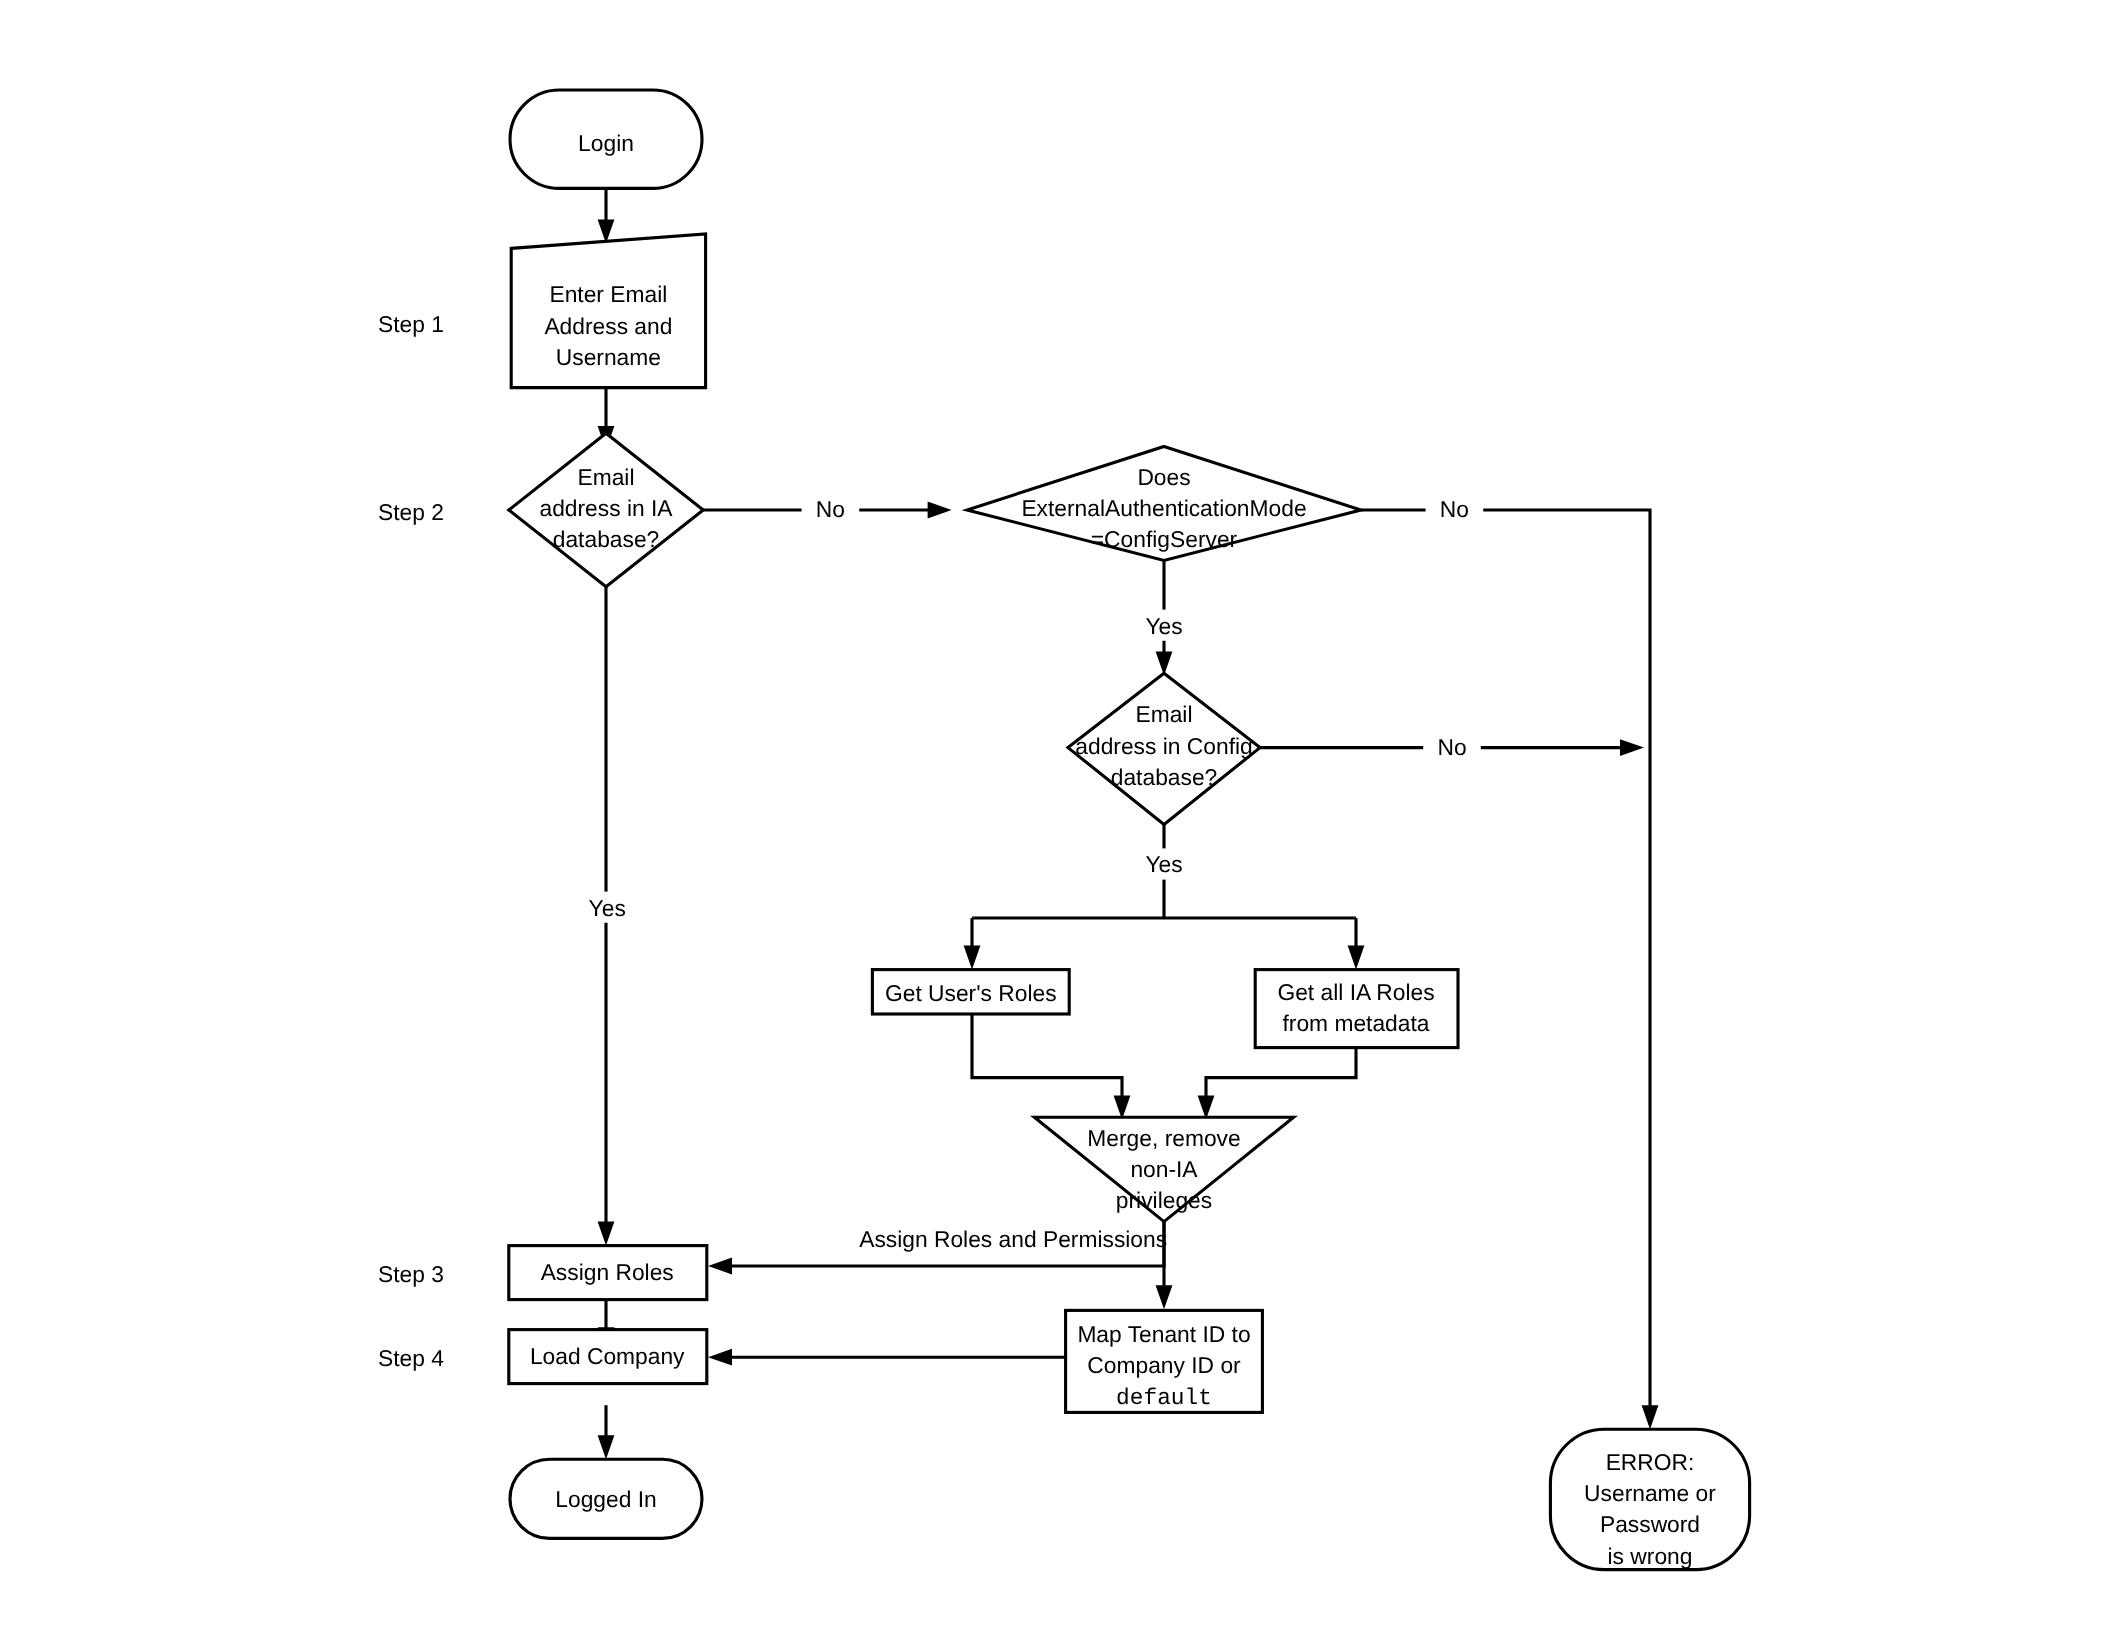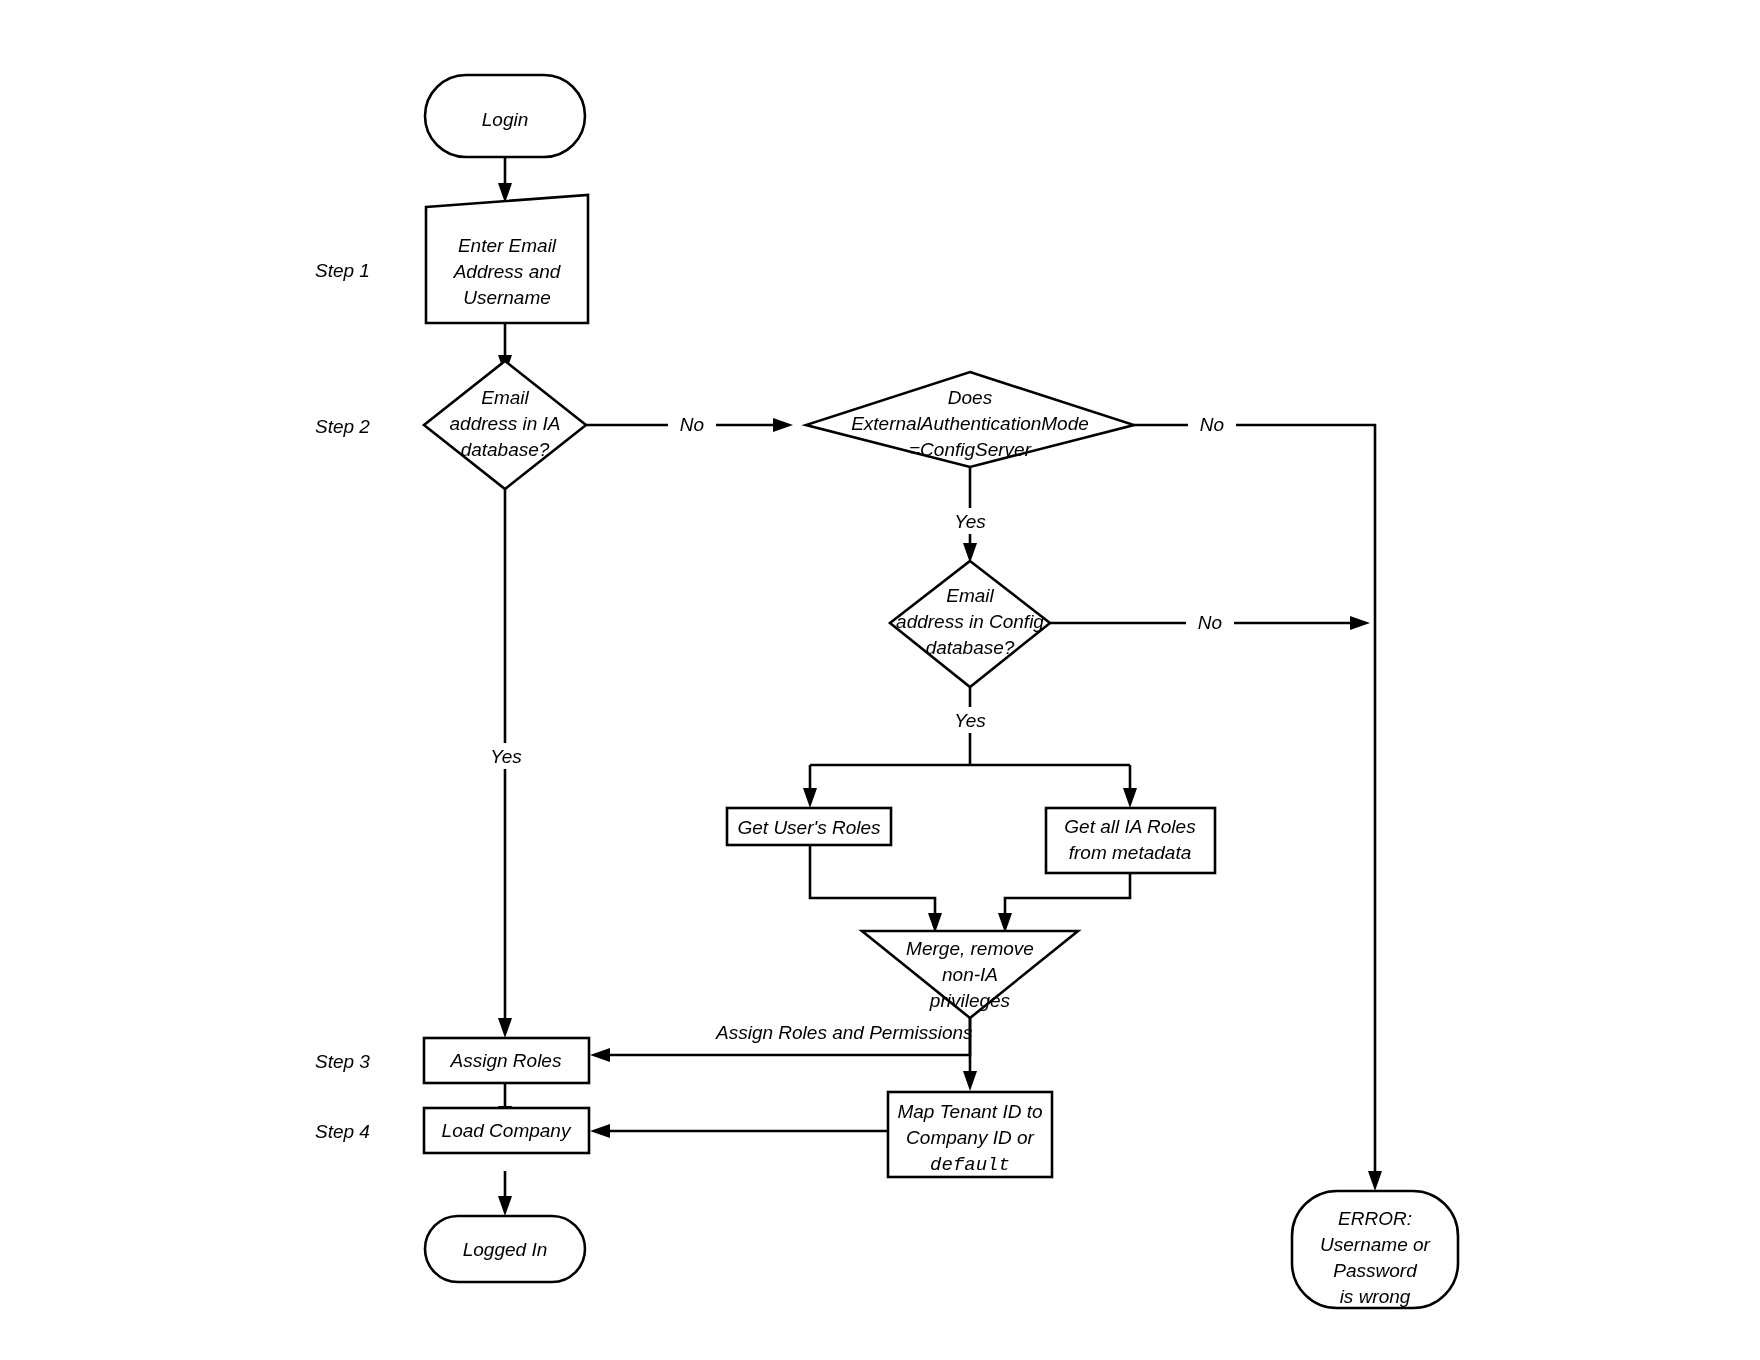--- a/index.html
+++ b/index.html
@@ -6,21 +6,20 @@
     margin: 0;
     padding: 0;
     background: #ffffff;
   }
   #canvas {
     position: relative;
     width: 1760px;
     height: 1360px;
     background: #ffffff;
     font-family: "Liberation Sans", sans-serif;
-    font-style: italic;
   }
   svg.flow {
     position: absolute;
     left: 0;
     top: 0;
     width: 1760px;
     height: 1360px;
   }
   .shape-stroke {
     fill: #ffffff;

